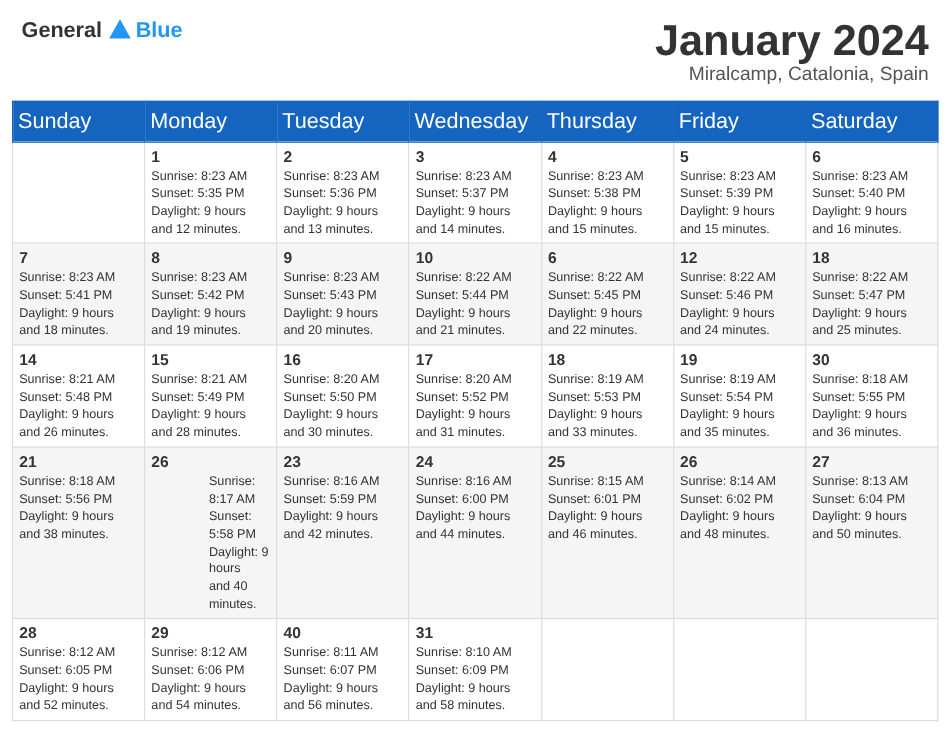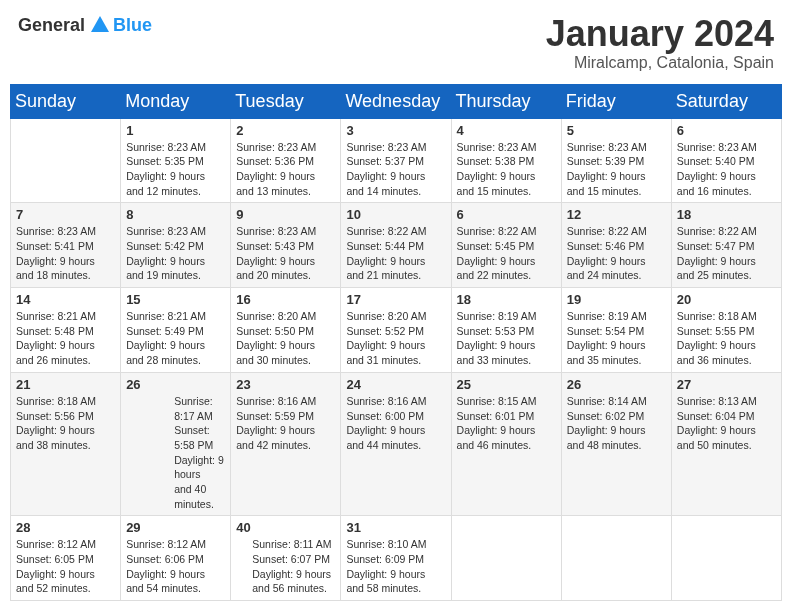--- a/index.html
+++ b/index.html
@@ -255,21 +255,21 @@
 and 33 minutes.</div>
         </td>
         <td>
           <span class="day-number">19</span>
           <div class="day-info" style="white-space: pre-line;">Sunrise: 8:19 AM
 Sunset: 5:54 PM
 Daylight: 9 hours
 and 35 minutes.</div>
         </td>
         <td>
-          <span class="day-number">20</span>
+          <span class="day-number">30</span>
           <div class="day-info" style="white-space: pre-line;">Sunrise: 8:18 AM
 Sunset: 5:55 PM
 Daylight: 9 hours
 and 36 minutes.</div>
         </td>
       </tr>
       <tr>
         <td>
           <span class="day-number">21</span>
           <div class="day-info" style="white-space: pre-line;">Sunrise: 8:18 AM
@@ -330,21 +330,21 @@
         </td>
         <td>
           <span class="day-number">29</span>
           <div class="day-info" style="white-space: pre-line;">Sunrise: 8:12 AM
 Sunset: 6:06 PM
 Daylight: 9 hours
 and 54 minutes.</div>
         </td>
         <td>
           <span class="day-number">40</span>
-          <div class="day-info" style="white-space: pre-line; margin-left: 16px;">Sunrise: 8:11 AM
+          <div class="day-info" style="white-space: pre-line;">Sunrise: 8:11 AM
 Sunset: 6:07 PM
 Daylight: 9 hours
 and 56 minutes.</div>
         </td>
         <td>
           <span class="day-number">31</span>
           <div class="day-info" style="white-space: pre-line;">Sunrise: 8:10 AM
 Sunset: 6:09 PM
 Daylight: 9 hours
 and 58 minutes.</div>

